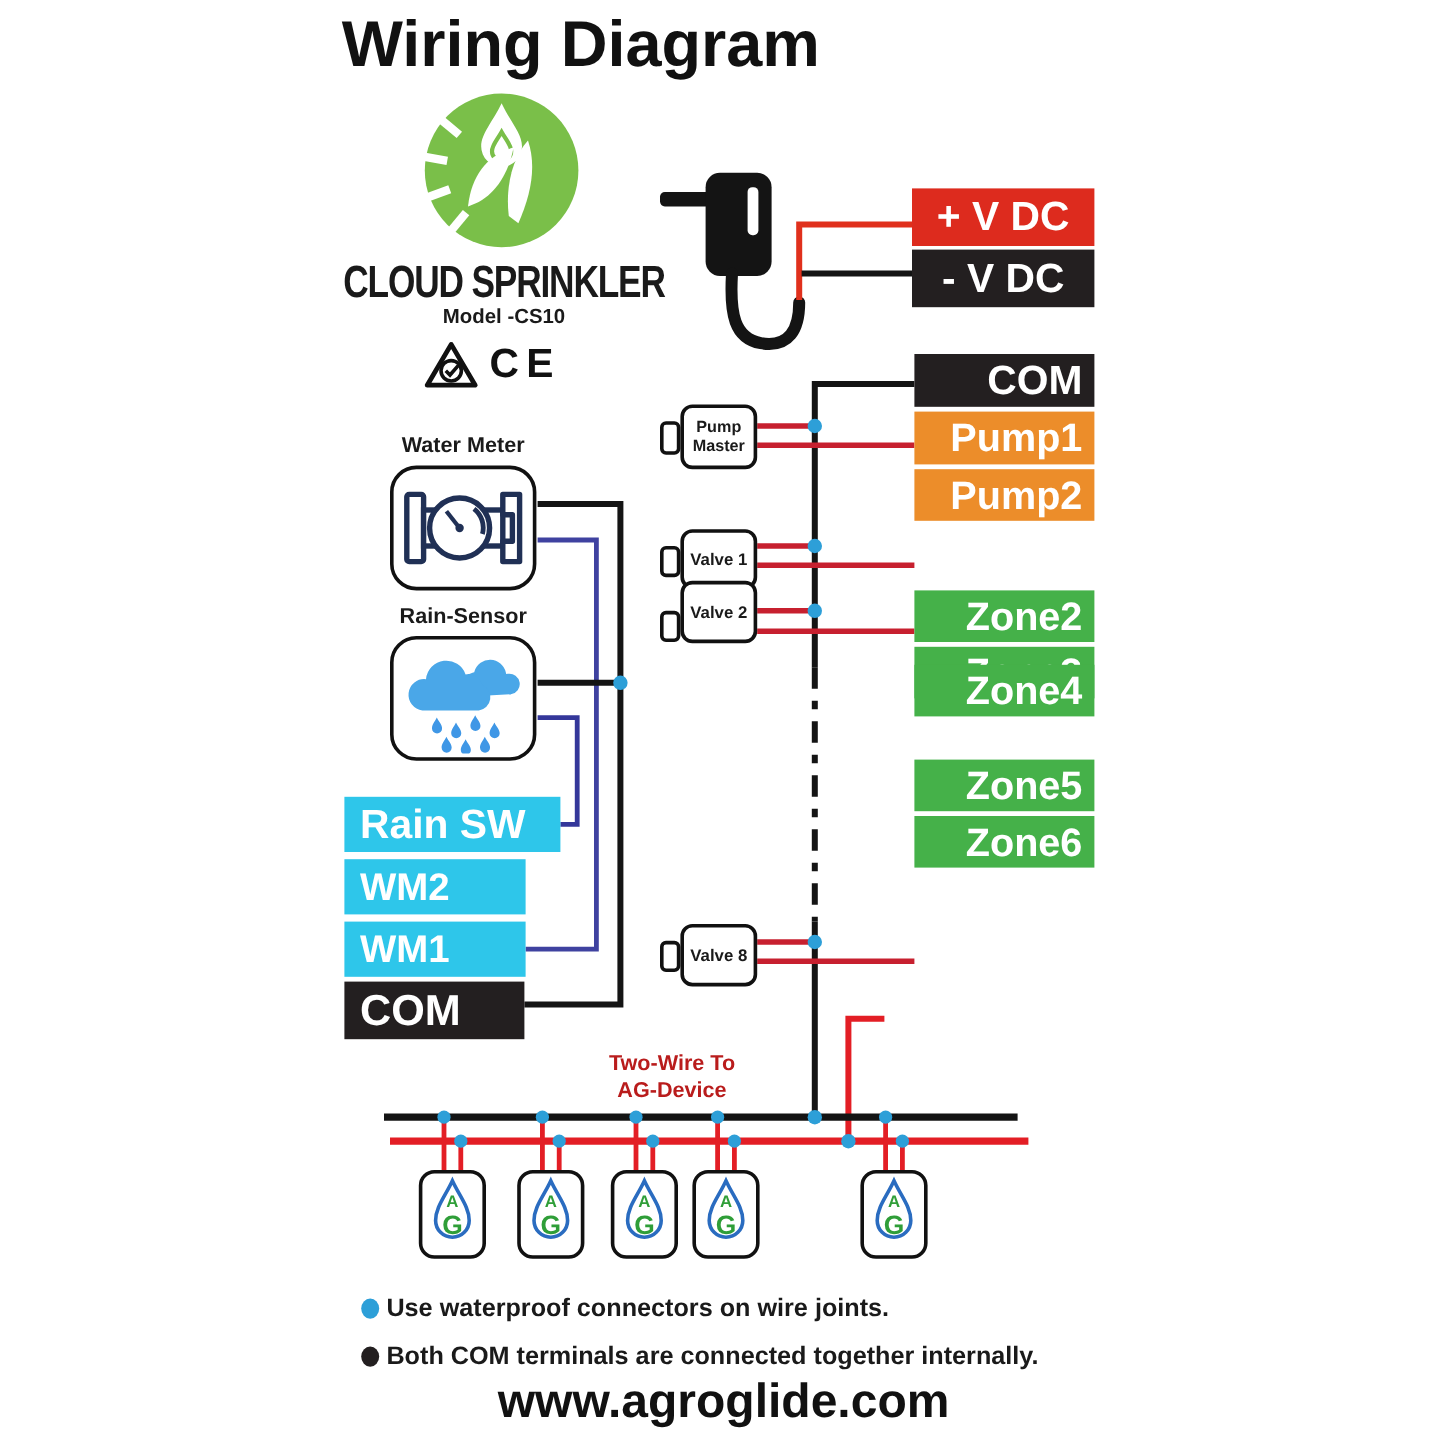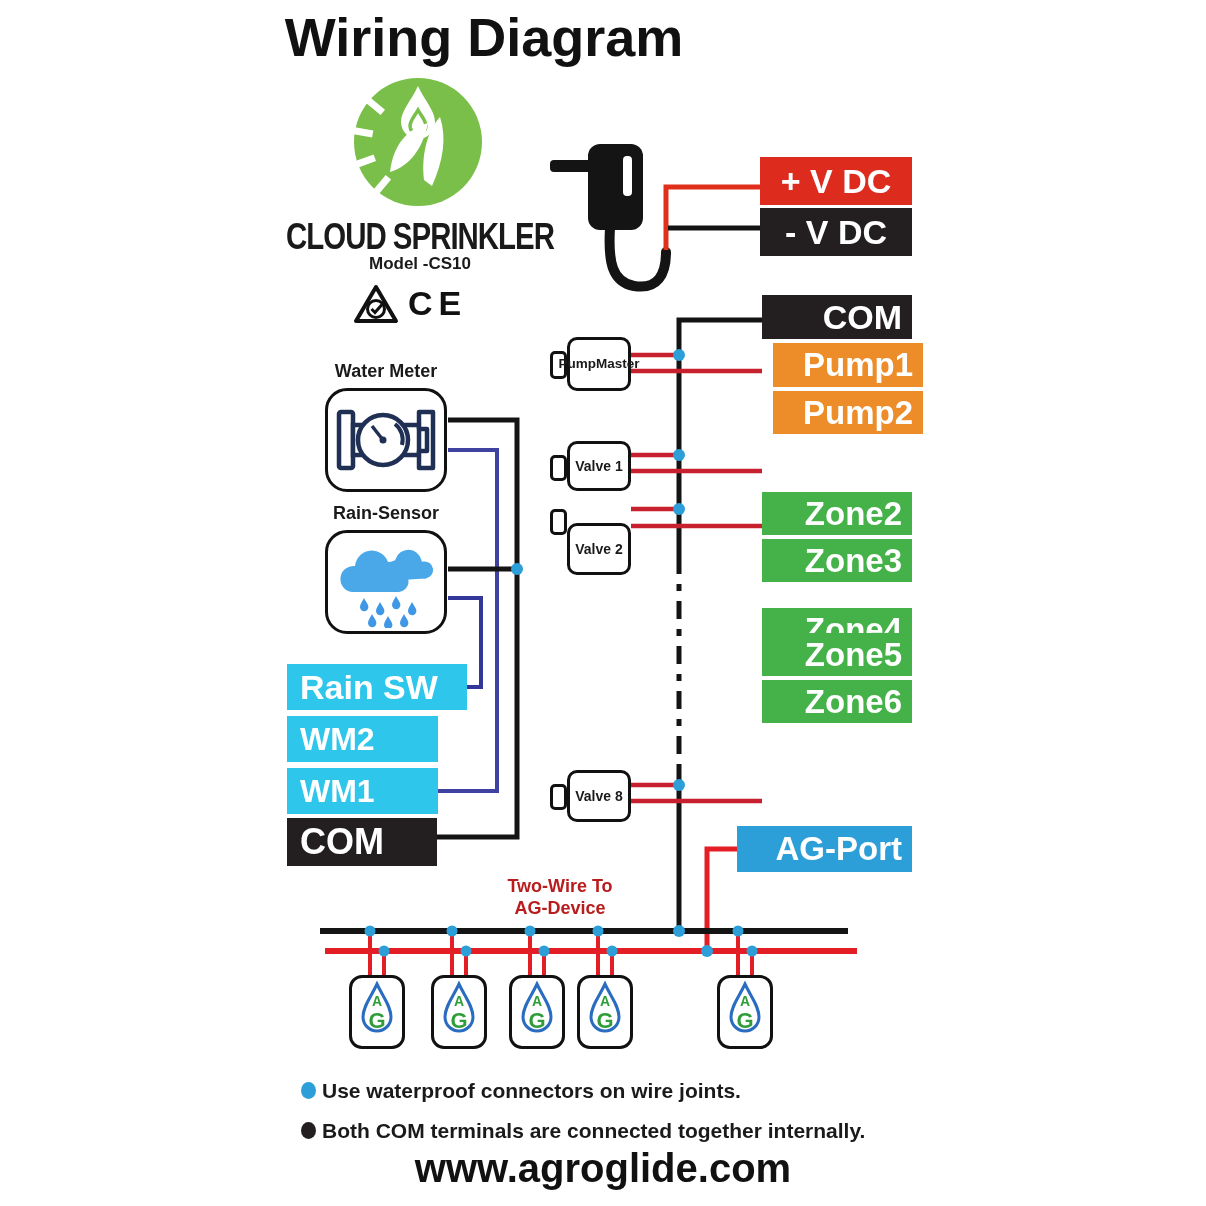--- a/index.html
+++ b/index.html
@@ -9,38 +9,38 @@
   #title{left:0;top:6px;width:968px;text-align:center;font-size:54px;font-weight:bold;color:#111;letter-spacing:0px;}
   #brand-name{left:280px;top:219px;width:280px;text-align:center;font-size:30px;font-weight:bold;color:#1a1a1a;
               transform:scale(0.98,1.25);transform-origin:center;letter-spacing:-1px;white-space:nowrap;}
   #brand-model{left:280px;top:254px;width:280px;text-align:center;font-size:17px;font-weight:bold;color:#1a1a1a;}
   #ce-mark{left:408px;top:284px;font-size:34px;font-weight:bold;color:#111;letter-spacing:6px;}
   .wires{left:0;top:0;width:1206px;height:1206px;z-index:1;}
   
   .rterm{position:absolute;left:762px;width:150px;z-index:2;display:flex;align-items:center;justify-content:flex-end;
          padding-right:10px;box-sizing:border-box;color:#fff;font-weight:bold;font-size:33px;}
   .bg-black{background:#231f20;}
-  .bg-orange{background:#ec8d2a;margin-left:11px;}
+  .bg-orange{background:#ec8d2a;}
   .bg-green{background:#45b149;}
   .bg-blue{background:#2d9fd8;}
   .bg-red{background:#dd2b1e;}
   .bg-cyan{background:#2ec6ea;}
   
   .pterm{position:absolute;left:760px;width:152px;height:48px;z-index:2;display:flex;align-items:center;justify-content:center;
          color:#fff;font-weight:bold;font-size:34px;}
   
   .lterm{position:absolute;left:287px;z-index:2;display:flex;align-items:center;padding-left:13px;box-sizing:border-box;
          color:#fff;font-weight:bold;}
   
   .sensorbox{position:absolute;left:325px;width:122px;height:104px;border:3.5px solid #111;border-radius:22px;
              background:#fff;z-index:2;display:flex;align-items:center;justify-content:center;box-sizing:border-box;}
   .sensorlabel{position:absolute;left:300px;width:172px;text-align:center;font-size:18px;font-weight:bold;color:#1a1a1a;z-index:2;}
   
   .valvebox{position:absolute;left:567px;width:64px;border:3.5px solid #111;border-radius:10px;background:#fff;z-index:2;
-            display:flex;align-items:center;justify-content:center;box-sizing:border-box;
+            display:flex;flex-direction:column;align-items:center;justify-content:center;box-sizing:border-box;
             font-size:13.5px;font-weight:bold;color:#1a1a1a;line-height:1.2;}
   .valvetab{position:absolute;left:550px;width:17px;border:3.5px solid #111;border-radius:5px;background:#fff;z-index:1;box-sizing:border-box;}
   
   .agdev{position:absolute;top:975px;width:56px;height:74px;border:3px solid #111;border-radius:13px;background:#fff;z-index:2;box-sizing:border-box;}
   .agdev svg{position:absolute;left:3px;top:2px;}
   .ag-a{position:absolute;left:0;top:15px;width:100%;text-align:center;font-size:14px;font-weight:bold;color:#2f9e38;z-index:3;}
   .ag-g{position:absolute;left:0;top:30px;width:100%;text-align:center;font-size:22px;font-weight:bold;color:#2f9e38;z-index:3;}
   #twowire{left:460px;top:876px;width:200px;text-align:center;font-size:18px;font-weight:bold;color:#b91c1c;line-height:1.22;z-index:2;}
   .note{position:absolute;left:322px;font-size:21px;font-weight:bold;color:#1a1a1a;z-index:2;white-space:nowrap;}
   .bullet{position:absolute;left:301px;width:15px;height:17px;border-radius:50%;z-index:2;}
@@ -182,31 +182,28 @@
     </div>
   <div class="rterm bg-orange" style="top:391px;height:43px">
       <span>Pump2</span>
     </div>
   <div class="rterm bg-green" style="top:492px;height:43px">
       <span>Zone2</span>
     </div>
   <div class="rterm bg-green" style="top:539px;height:43px">
       <span>Zone3</span>
     </div>
-  <div class="rterm bg-green" style="top:608px;height:43px">
+  <div class="rterm bg-green" style="top:554px;height:43px">
       <span>Zone4</span>
     </div>
   <div class="rterm bg-green" style="top:633px;height:43px">
       <span>Zone5</span>
     </div>
   <div class="rterm bg-green" style="top:680px;height:43px">
       <span>Zone6</span>
-    </div>
-  <div class="rterm bg-blue" style="top:826px;height:46px;left:737px;width:175px">
-      <span>AG-Port</span>
     </div>
 
   <div class="lterm bg-cyan" style="top:664px;width:180px;height:46px;font-size:34px">
       <span>Rain SW</span>
     </div>
   <div class="lterm bg-cyan" style="top:716px;width:151px;height:46px;font-size:32px">
       <span>WM2</span>
     </div>
   <div class="lterm bg-cyan" style="top:768px;width:151px;height:46px;font-size:32px">
       <span>WM1</span>
@@ -248,21 +245,21 @@
   <div class="valvetab" style="top:351px;height:28px"></div>
   <div class="valvebox" style="top:337px;height:54px">
     <span>Pump</span>
     <span>Master</span>
   </div>
   <div class="valvetab" style="top:455px;height:26px"></div>
   <div class="valvebox" style="top:441px;height:50px;font-size:14px">
     <span>Valve 1</span>
   </div>
   <div class="valvetab" style="top:509px;height:26px"></div>
-  <div class="valvebox" style="top:523px;height:52px;font-size:14px">
+  <div class="valvebox" style="top:484px;height:52px;font-size:14px">
     <span>Valve 2</span>
   </div>
   <div class="valvetab" style="top:784px;height:26px"></div>
   <div class="valvebox" style="top:770px;height:52px;font-size:14px">
     <span>Valve 8</span>
   </div>
 
   <div id="twowire" class="abs">
     <div>Two-Wire To</div>
     <div>AG-Device</div>

